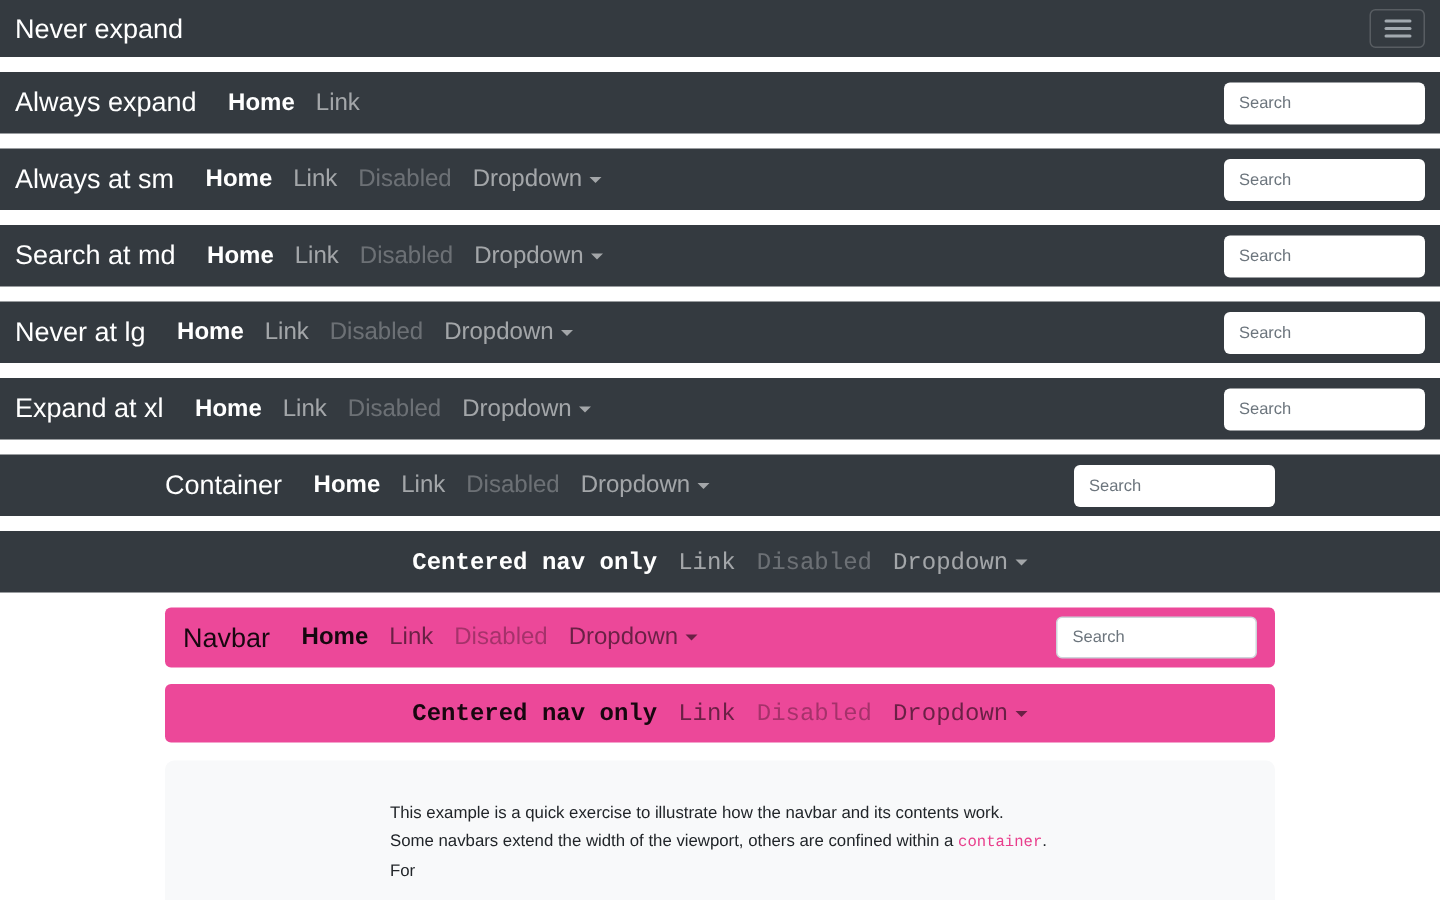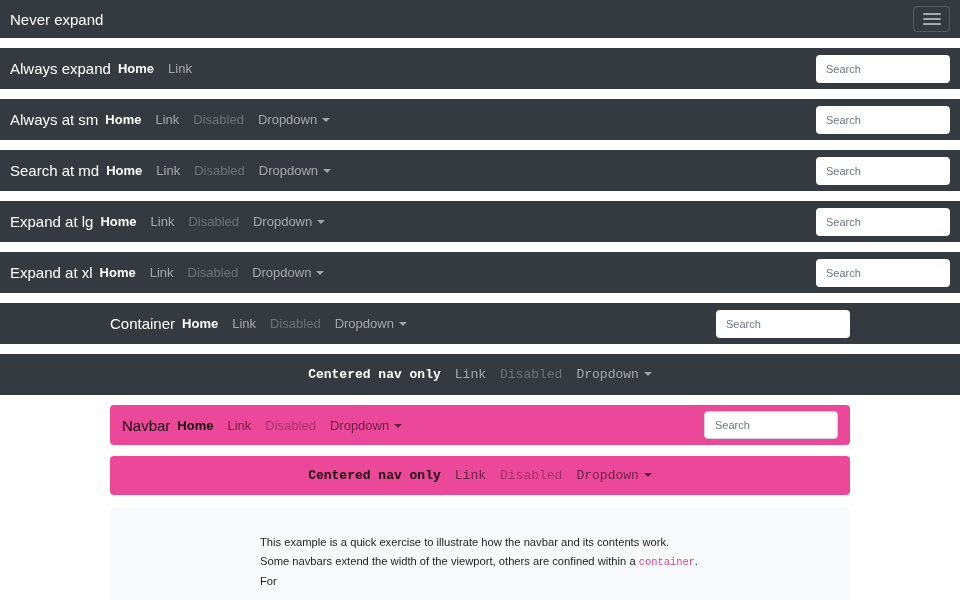--- a/index.html
+++ b/index.html
@@ -7,22 +7,22 @@
   body {
     width:960px; height:600px; overflow:hidden;
     background:#ffffff;
     font-family:"Liberation Sans", sans-serif;
     color:#212529;
   }
 
   
   .navbar { display:flex; align-items:center; }
   .nav { display:flex; align-items:center; }
-  .brand { font-size:15px; text-decoration:none; white-space:nowrap; }
-  .nav-link { font-size:13px; padding:0 7px; text-decoration:none; white-space:nowrap; cursor:pointer; }
+  .brand { font-size:18px; text-decoration:none; margin-right:14px; white-space:nowrap; }
+  .nav-link { font-size:16px; padding:0 7px; text-decoration:none; white-space:nowrap; cursor:pointer; }
   .caret {
     display:inline-block; width:0; height:0;
     border-top:4px solid; border-left:4px solid transparent; border-right:4px solid transparent;
     margin-left:5px; vertical-align:2px;
   }
 
   
   .nb-dark { background:#343a40; height:41px; margin-bottom:10px; padding:0 10px; }
   .nb-dark.first { height:38px; }
   .nb-dark .brand { color:#ffffff; }
@@ -109,21 +109,21 @@
   <div class="nav">
     <a class="nav-link active">Home</a>
     <a class="nav-link">Link</a>
     <a class="nav-link disabled">Disabled</a>
     <a class="nav-link"><span>Dropdown</span><i class="caret"></i></a>
   </div>
   <input class="search" placeholder="Search" style="">
 </nav>
 
 <nav class="navbar nb-dark">
-  <a class="brand">Expand at lg</a>
+  <a class="brand">Never at lg</a>
   <div class="nav">
     <a class="nav-link active">Home</a>
     <a class="nav-link">Link</a>
     <a class="nav-link disabled">Disabled</a>
     <a class="nav-link"><span>Dropdown</span><i class="caret"></i></a>
   </div>
   <input class="search" placeholder="Search" style="">
 </nav>
 
 <nav class="navbar nb-dark">

